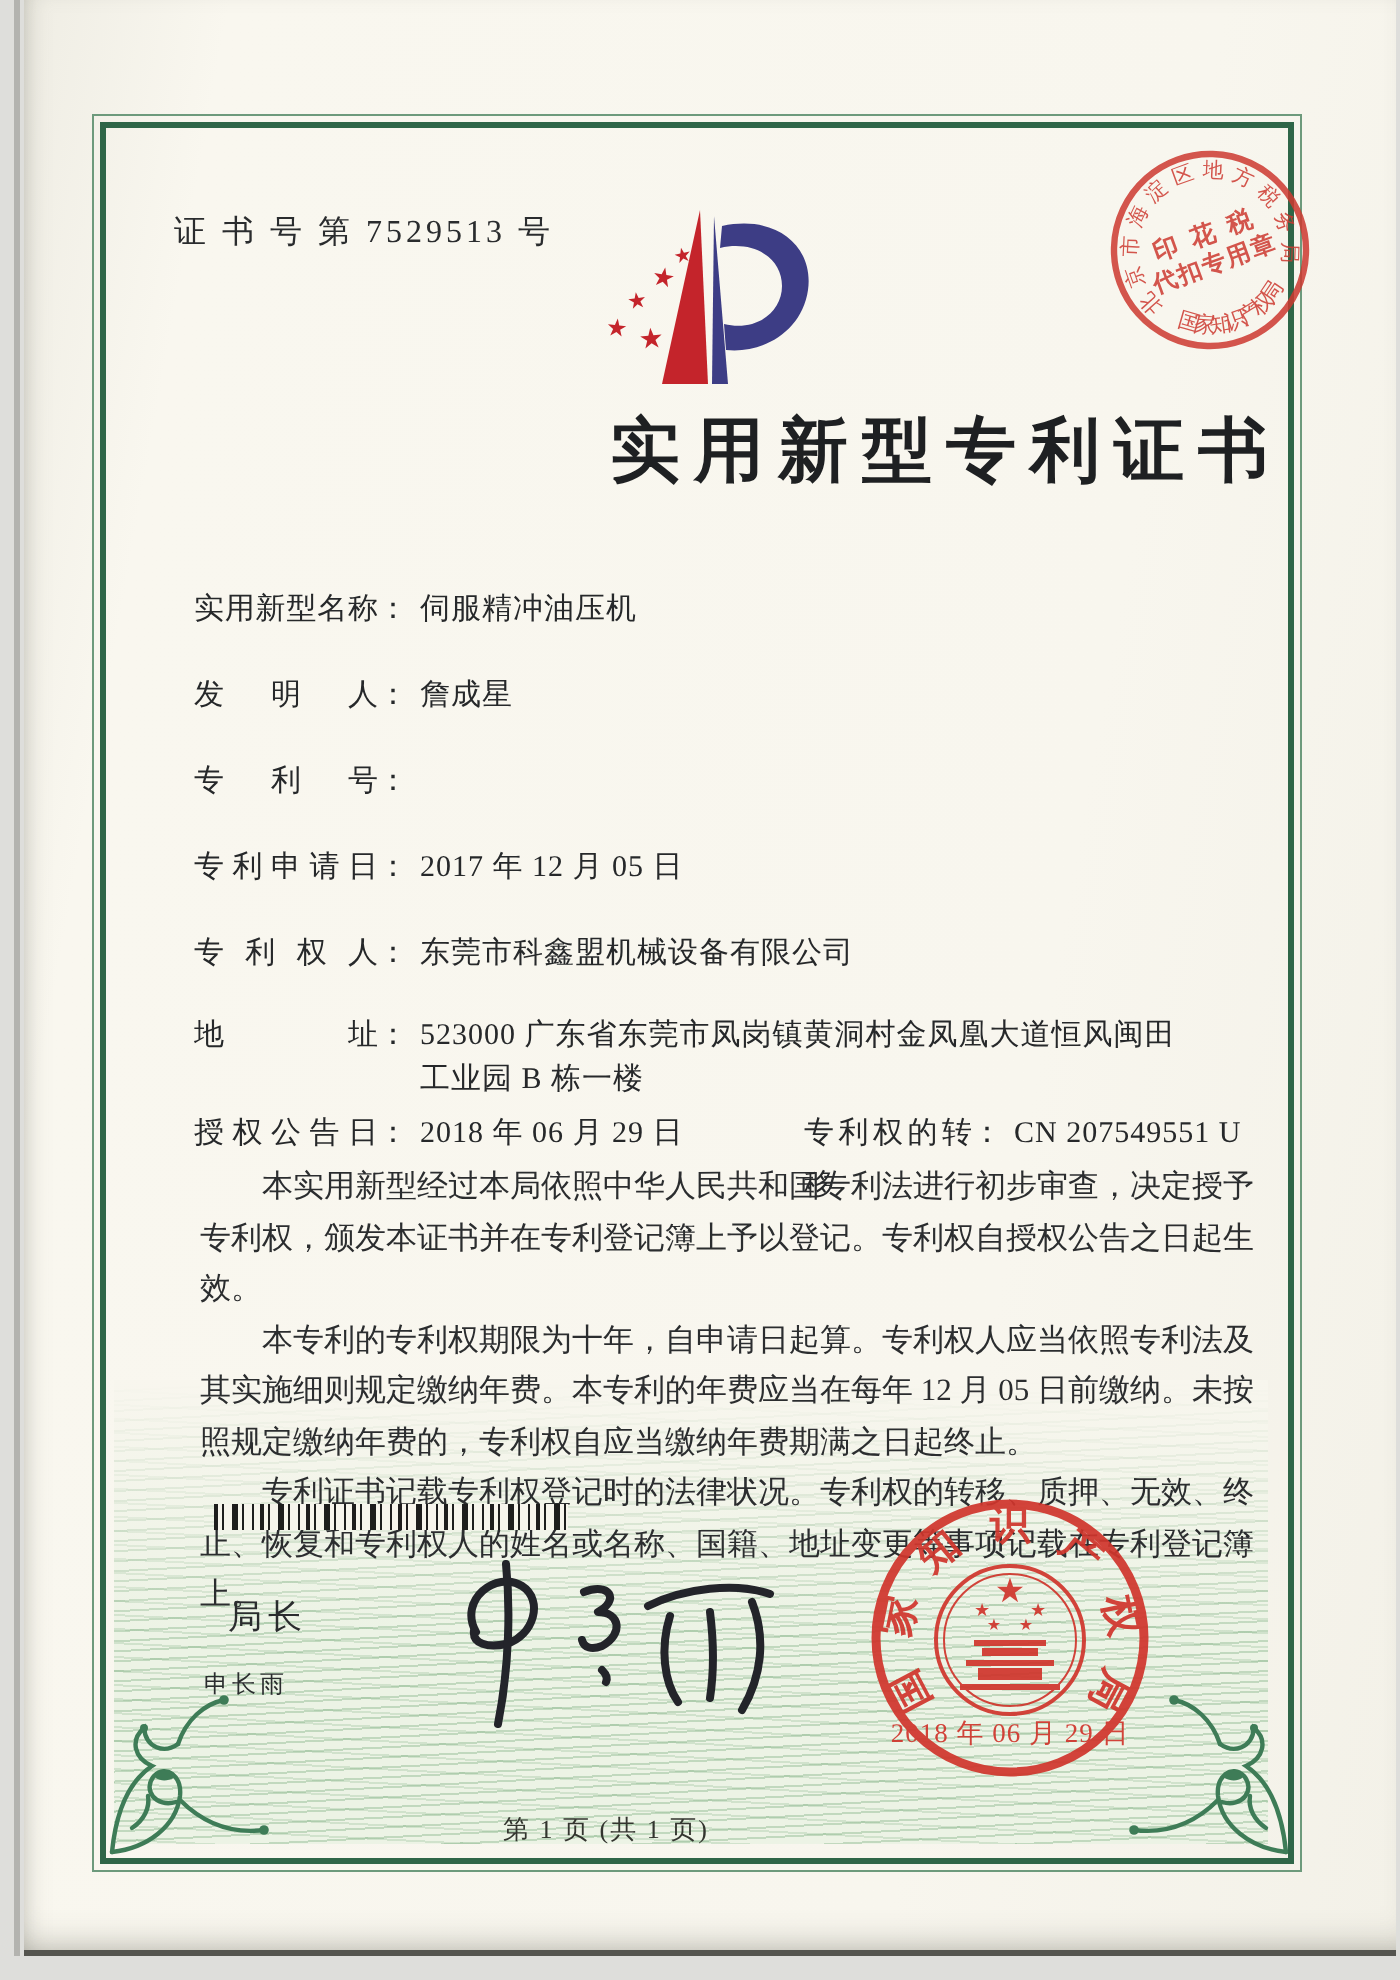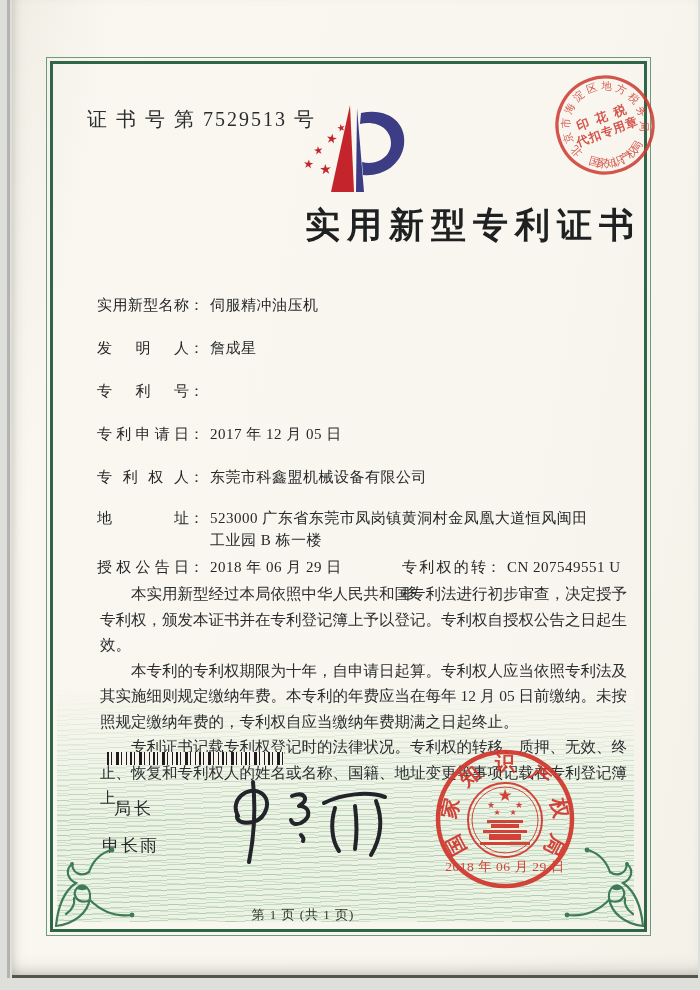--- a/index.html
+++ b/index.html
@@ -28,21 +28,21 @@
     background-color:#ecf3e5;
     background-image:
       repeating-linear-gradient(177deg, rgba(110,165,115,.34) 0 1px, rgba(0,0,0,0) 1px 5px),
       repeating-linear-gradient(183deg, rgba(110,165,115,.22) 0 1px, rgba(0,0,0,0) 1px 7px);
   }
   .guilloche::after{
     content:"";position:absolute;inset:0;
     background:linear-gradient(180deg,#f8f6ee 0%,rgba(248,246,238,0) 55%);
   }
   
-  .cert-no{position:absolute;left:75px;top:106px;font-size:20px;letter-spacing:2px;color:#2a2c2e;z-index:2;}
+  .cert-no{position:absolute;left:75px;top:106px;font-size:16px;letter-spacing:2px;color:#2a2c2e;z-index:2;}
   .logo{position:absolute;left:281px;top:100px;z-index:2;}
   .doc-title{
     position:absolute;left:38px;top:202px;width:591px;text-align:right;
     font-size:35px;font-weight:bold;letter-spacing:7px;color:#1e2022;z-index:2;
   }
   
   .fields{position:absolute;left:85px;top:292px;width:540px;font-size:15px;color:#26282a;z-index:2;}
   .row{display:flex;line-height:26px;margin-bottom:17px;}
   .row .lab{display:inline-block;width:92px;text-align:justify;text-align-last:justify;flex:none;}
   .row .colon{flex:none;margin-right:6px;}
@@ -57,21 +57,21 @@
   
   .barcode{
     position:absolute;left:95px;top:752px;width:177px;height:13px;z-index:2;
     background:repeating-linear-gradient(90deg,
       #1d1d1d 0 2px,#f6f4ec 2px 4px,#1d1d1d 4px 5px,#f6f4ec 5px 9px,
       #1d1d1d 9px 12px,#f6f4ec 12px 14px,#1d1d1d 14px 15px,#f6f4ec 15px 19px,
       #1d1d1d 19px 20px,#f6f4ec 20px 23px);
   }
   
   .signer-title{position:absolute;left:102px;top:797px;font-size:17px;letter-spacing:3px;color:#2a2c2e;z-index:2;font-family:"Liberation Sans","DejaVu Sans",sans-serif;}
-  .signer-name{position:absolute;left:90px;top:834px;font-size:17px;letter-spacing:2px;color:#2a2c2e;z-index:2;font-family:Liberation Mono, monospace;}
+  .signer-name{position:absolute;left:90px;top:834px;font-size:12px;letter-spacing:2px;color:#2a2c2e;z-index:2;font-family:Liberation Mono, monospace;}
   .signature{position:absolute;left:196px;top:772px;z-index:3;}
   
   .seal{position:absolute;left:418px;top:744px;z-index:3;color:#d0352c;opacity:.92;}
   .seal text{font-family:"Liberation Serif","DejaVu Serif",serif;}
   .stamp{position:absolute;left:538px;top:70px;z-index:3;color:#cd3930;opacity:.85;transform:rotate(-20deg);}
   .stamp text{font-family:"Liberation Serif","DejaVu Serif",serif;}
   
   .page-footer{position:absolute;left:38px;top:906px;width:506px;text-align:center;font-size:13px;color:#33352f;z-index:2;letter-spacing:1px;}
   
   .flourish{position:absolute;z-index:2;color:#3e7c57;}

